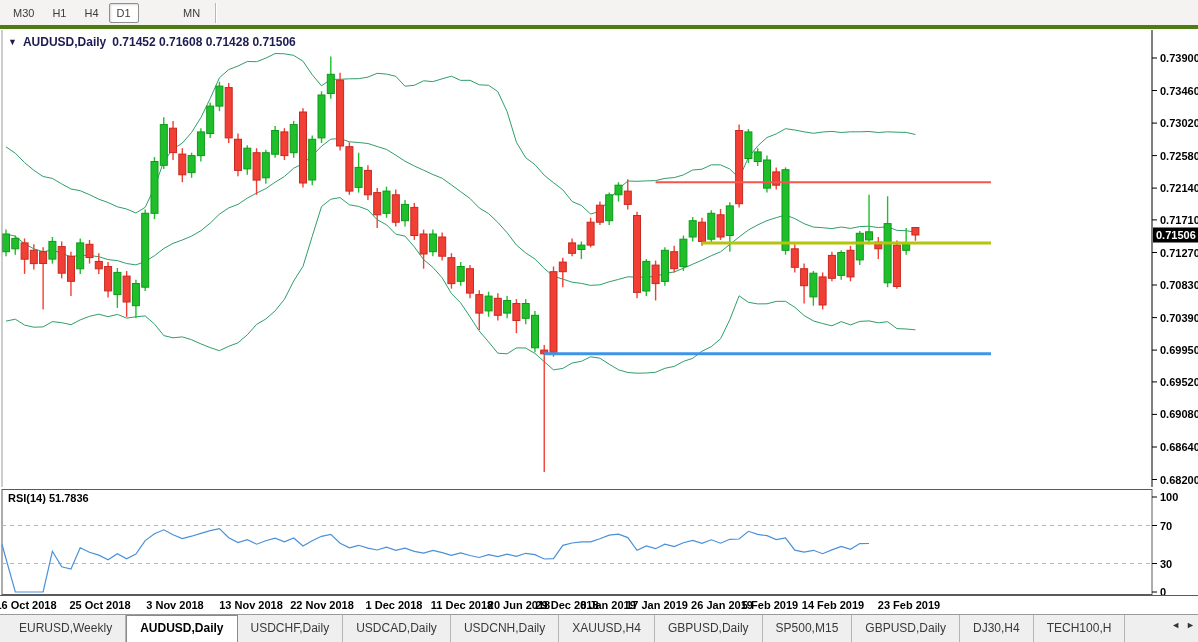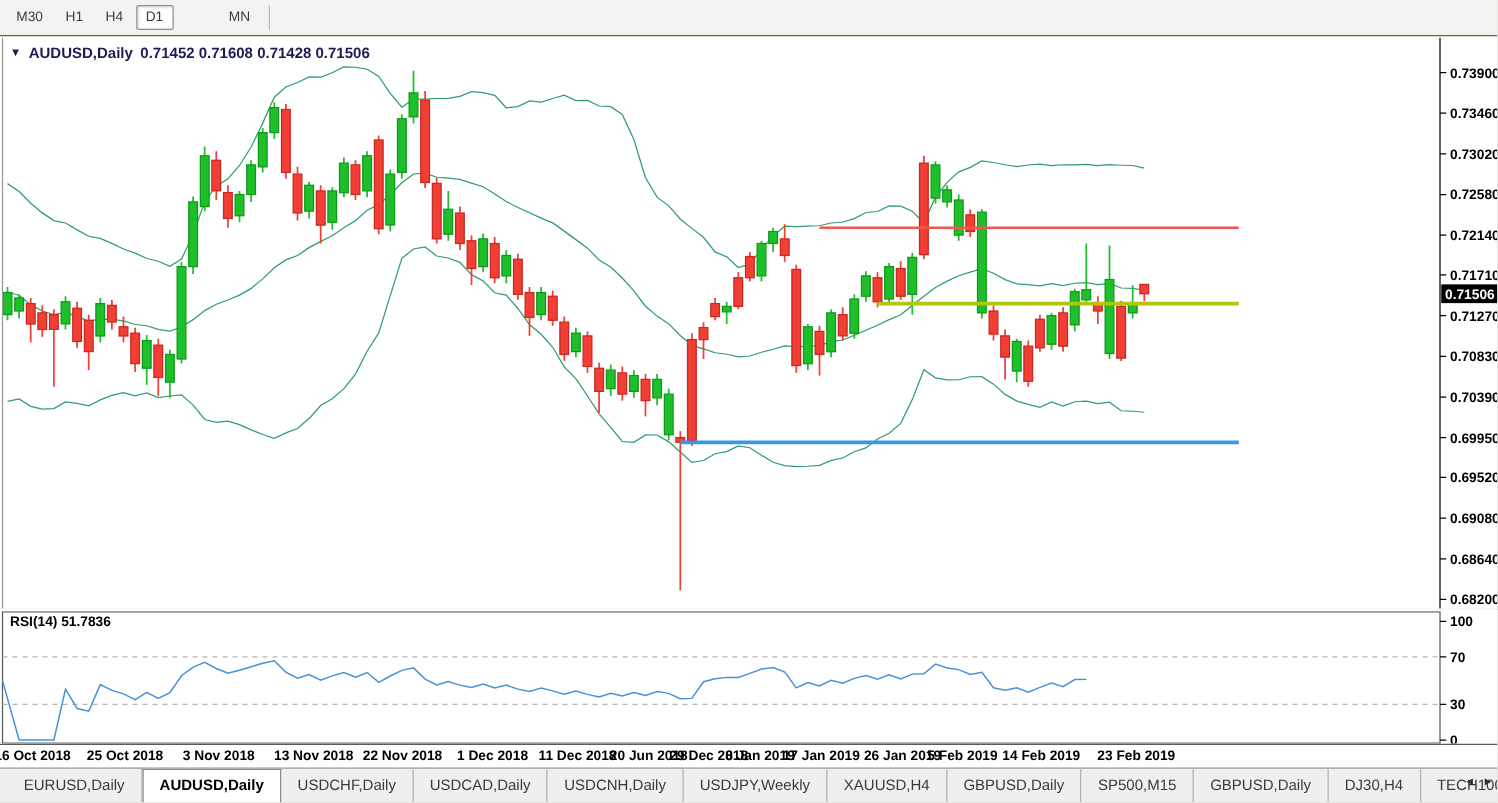--- a/index.html
+++ b/index.html
@@ -1,18 +1,18 @@
 <!DOCTYPE html>
 <html><head>
 <meta charset="utf-8">
 <style>
   html,body{margin:0;padding:0;background:#d4d0c8;}
   #app{position:relative;width:1198px;height:642px;background:#fff;font-family:"Liberation Sans",sans-serif;overflow:hidden;}
   
-  #toolbar{position:absolute;left:0;top:0;width:1198px;height:29px;background:#f4f3f1;border-bottom:1px solid #4d7c0f;display:flex;align-items:center;padding-left:4px;box-sizing:border-box;}
+  #toolbar{position:absolute;left:0;top:0;width:1198px;height:29px;background:#f4f3f1;border-bottom:4px solid #4d7c0f;display:flex;align-items:center;padding-left:4px;box-sizing:border-box;}
   .tf{font-size:11px;color:#3c3c3c;padding:3px 7px;margin:0 1px;border:1px solid transparent;border-radius:2px;cursor:default;}
   .tf.active{background:#ffffff;border:1px solid #8f8f8f;box-shadow:inset 1px 1px 2px rgba(0,0,0,.15);}
   .vsep{width:1px;height:20px;background:#b8b8b8;margin:0 6px;border-right:1px solid #fff;}
   
   #main-chart{position:absolute;left:0;top:30px;width:1198px;height:457px;}
   #divider{position:absolute;left:0;top:487px;width:1198px;height:2px;background:#fff;}
   #rsi-panel{position:absolute;left:0;top:489px;width:1159px;height:106px;}
   #chart-title{position:absolute;left:8px;top:35px;font-size:12px;font-weight:bold;color:#1c1c52;display:flex;gap:6px;align-items:center;}
   #chart-title .caret{font-size:9px;color:#1c1c52;}
   #rsi-label{position:absolute;left:8px;top:492px;font-size:11px;font-weight:bold;color:#000;}
@@ -331,26 +331,25 @@
       <span style="left: 567px;">29 Dec 2018</span>
       <span style="left: 608px;">8 Jan 2019</span>
       <span style="left: 657px;">17 Jan 2019</span>
       <span style="left: 722px;">26 Jan 2019</span>
       <span style="left: 770px;">5 Feb 2019</span>
       <span style="left: 833px;">14 Feb 2019</span>
       <span style="left: 893px; padding-left: 32px;">23 Feb 2019</span>
     </div>
 
   <div id="tab-bar">
-      <div class="tab">EURUSD,Daily</div>
+      <div class="tab">EURUSD,Weekly</div>
       <div class="tab active">AUDUSD,Daily</div>
       <div class="tab">USDCHF,Daily</div>
       <div class="tab">USDCAD,Daily</div>
       <div class="tab">USDCNH,Daily</div>
-      <div class="tab">USDJPY,Weekly</div>
       <div class="tab">XAUUSD,H4</div>
       <div class="tab">GBPUSD,Daily</div>
       <div class="tab">SP500,M15</div>
       <div class="tab">GBPUSD,Daily</div>
       <div class="tab">DJ30,H4</div>
       <div class="tab">TECH100,H</div>
     </div>
   <div id="tab-scroll">
     <span>◄</span>
     <span>►</span>

